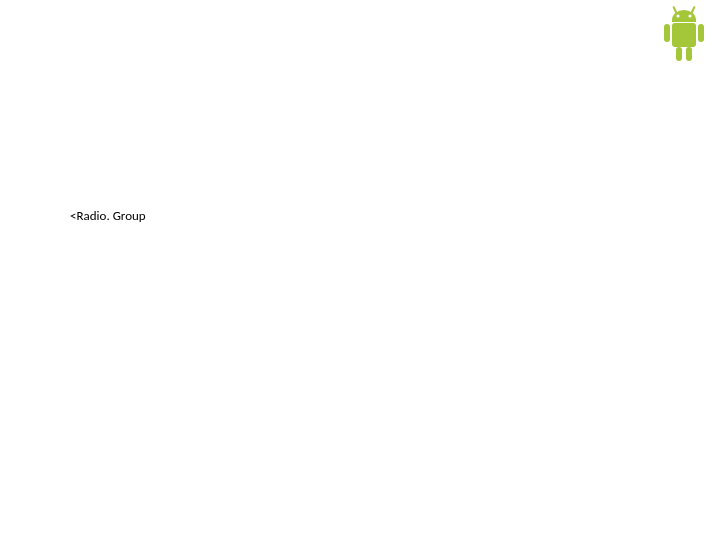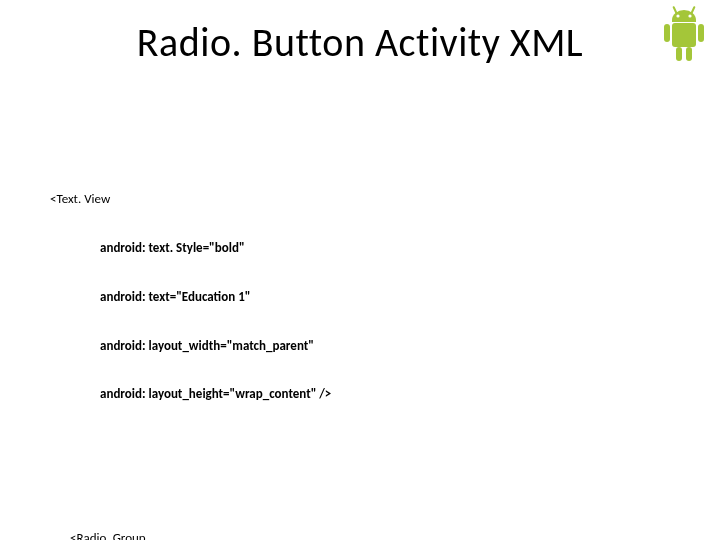--- a/index.html
+++ b/index.html
@@ -47,21 +47,20 @@
   .block { margin-bottom: 14px; }
   .ind1 { padding-left: 50px; }
   .ind2 { padding-left: 20px; }
   .bold { font-weight: 700; }
 </style>
 </head>
 <body>
 
 <div class="slide">
 
-  <div class="title">Radio. Button Activity XML</div>
 
   <div class="android-icon">
     <svg viewBox="0 0 56 64" width="56" height="64">
       <g fill="#A4C639">
 
         <path d="M16 14 a12 10 0 0 1 24 0 v2 h-24 z"></path>
 
         <rect x="18" y="0" width="2" height="8" rx="1" transform="rotate(-25 19 4)"></rect>
         <rect x="36" y="0" width="2" height="8" rx="1" transform="rotate(25 37 4)"></rect>
 
@@ -74,27 +73,20 @@
         <rect x="42" y="18" width="6" height="18" rx="3"></rect>
 
         <rect x="20" y="41" width="6" height="14" rx="3"></rect>
         <rect x="30" y="41" width="6" height="14" rx="3"></rect>
       </g>
     </svg>
   </div>
 
   <div class="code">
 
-    <div class="block">
-      <div>&lt;Text. View</div>
-      <div class="ind1 bold">android: text. Style="bold"</div>
-      <div class="ind1 bold">android: text="Education 1"</div>
-      <div class="ind1 bold">android: layout_width="match_parent"</div>
-      <div class="ind1 bold">android: layout_height="wrap_content" /&gt;</div>
-    </div>
 
     <div class="block ind2">
       <div>&lt;Radio. Group</div>
       
       
       
     </div>
 
     
 

